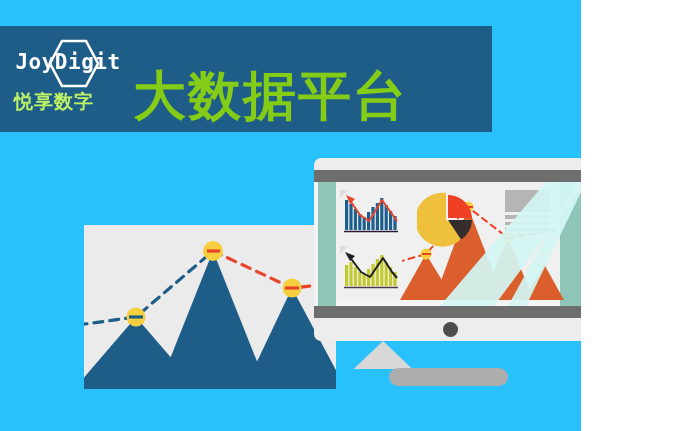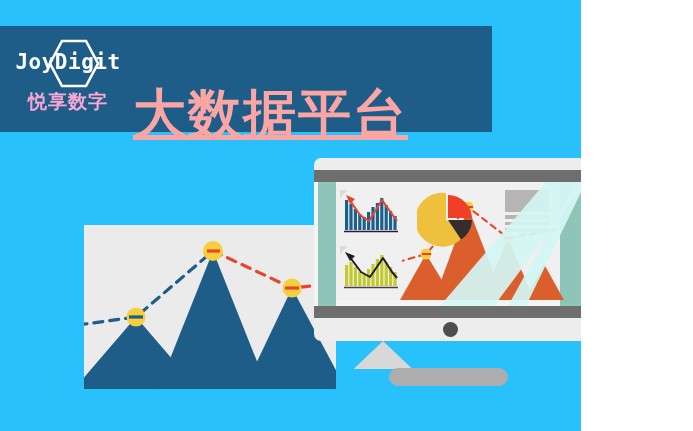--- a/index.html
+++ b/index.html
@@ -55,39 +55,38 @@
     letter-spacing: 0.5px;
     font-family: "DejaVu Sans Mono", monospace;
     line-height: 1;
     white-space: nowrap;
   }
   #logo-subtext {
     position: absolute;
     left: 0;
     top: 56px;
     width: 108px;
-    text-align: center;
-    color: #f9a8d4;
+    text-align: left;
+    color: #bef264;
     font-size: 19px;
     font-weight: bold;
     letter-spacing: 1px;
     line-height: 1;
     white-space: nowrap;
   }
   #banner-title {
     position: absolute;
     left: 133px;
-    top: 61px;
-    color: #fca5a5;
+    top: 43px;
+    color: #84cc16;
     font-size: 53px;
     font-weight: bold;
     letter-spacing: 2px;
     line-height: 1;
     white-space: nowrap;
-    text-decoration: underline;
   }
 
   
   #left-panel {
     position: absolute;
     left: 84px;
     top: 225px;
     width: 252px;
     height: 164px;
     background: #ebebeb;

